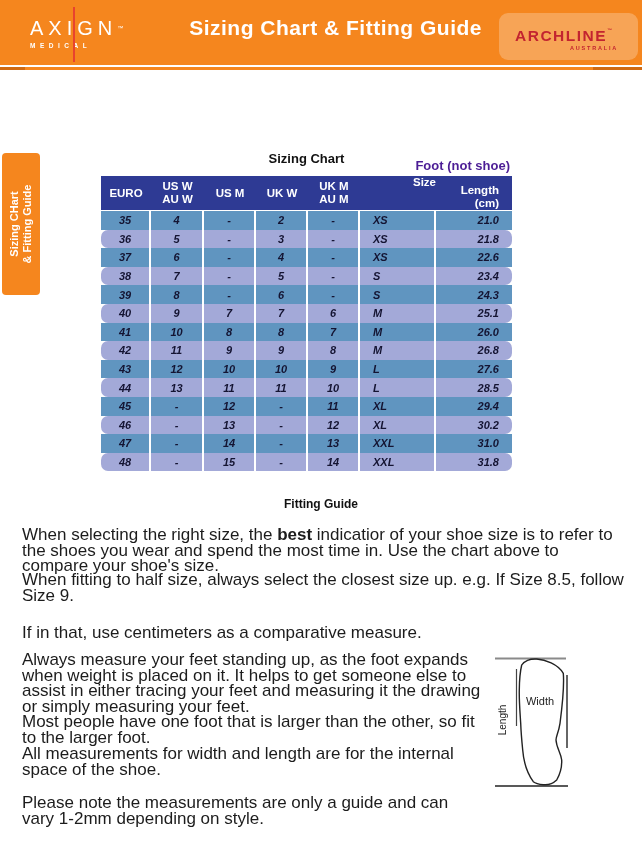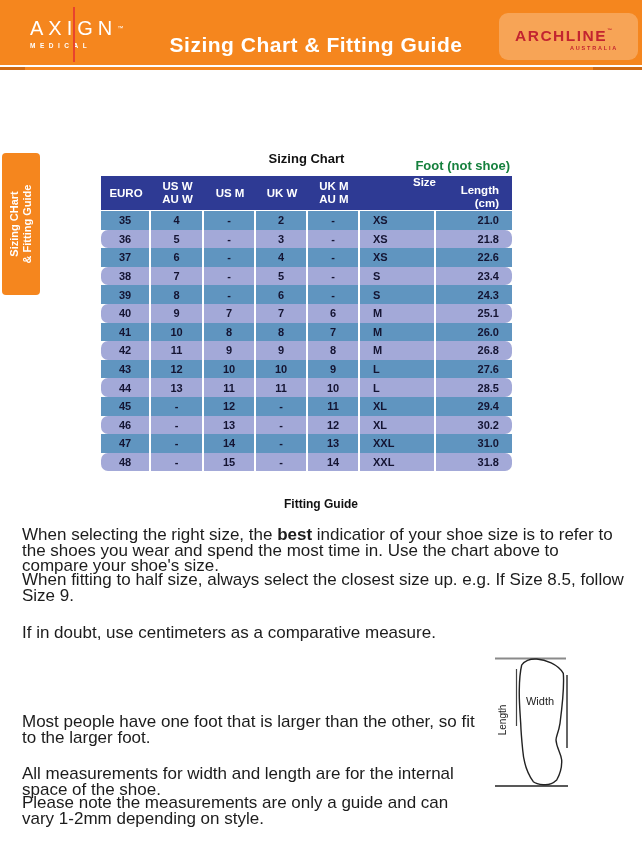--- a/index.html
+++ b/index.html
@@ -6,21 +6,21 @@
   .page{position:relative;width:642px;height:848px;background:#fff;overflow:hidden;
         font-family:"Liberation Sans",sans-serif;color:#1f1f1f;}
 
   
   .topbar{position:absolute;left:0;top:0;width:642px;height:65px;background:#F5861E;}
   .axign{position:absolute;left:30px;top:18px;width:120px;color:#fff;}
   .axign-name{font-size:20px;letter-spacing:5px;font-weight:400;line-height:20px;}
   .axign-name sup{font-size:6px;letter-spacing:0;vertical-align:top;}
   .axign-sub{font-size:6.5px;font-weight:700;letter-spacing:4.5px;margin-top:4px;}
   .axign-line{position:absolute;left:43px;top:-11px;width:2px;height:55px;background:#E8432E;}
-  .doc-title{position:absolute;left:150px;right:160px;top:33px;text-align:center;
+  .doc-title{position:absolute;left:150px;right:160px;top:16px;text-align:right;
              color:#fff;font-size:21px;font-weight:700;letter-spacing:.5px;}
   .archline-box{position:absolute;right:4px;top:13px;width:139px;height:47px;
                 background:rgba(255,255,255,0.25);border-radius:9px;}
   .archline-name{position:absolute;left:16px;top:14px;color:#C32430;font-size:15.5px;
                  font-weight:700;letter-spacing:1.5px;}
   .archline-name sup{font-size:5px;letter-spacing:0;vertical-align:top;}
   .archline-sub{position:absolute;right:20px;top:32px;color:#C32430;font-size:5.5px;
                 font-weight:700;letter-spacing:1.8px;}
   .rule{position:absolute;left:0;top:67px;width:642px;height:3px;background:#F5861E;}
   .rule-dark-l{position:absolute;left:0;top:0;width:25px;height:3px;background:#D06A12;}
@@ -30,26 +30,26 @@
   .side-tab{position:absolute;left:2px;top:153px;width:38px;height:142px;background:#F5861E;
             border-radius:4px;}
   .side-tab-text{position:absolute;left:-52px;top:52px;width:142px;height:38px;
                  transform:rotate(-90deg);display:flex;flex-direction:column;justify-content:center;
                  text-align:center;color:#fff;font-weight:700;font-size:11px;line-height:13.5px;}
 
   
   .chart-title{position:absolute;left:101px;top:151px;width:411px;text-align:center;
                font-size:13px;font-weight:700;color:#111;}
   .chart-note{position:absolute;left:380px;top:158px;width:130px;text-align:right;
-              font-size:13px;font-weight:700;color:#15803d;}
+              font-size:13px;font-weight:700;color:#4c1d95;}
   .stable{position:absolute;left:101px;top:176px;width:411px;}
   .thead{display:flex;background:#2E3A94;height:34px;border-bottom:1px solid #fff;}
   .th{display:flex;flex-direction:column;justify-content:center;text-align:center;
       color:#fff;font-size:11.5px;font-weight:700;line-height:13px;box-sizing:border-box;}
-  .tr{display:flex;height:18.6px;}
+  .tr{display:flex;height:18.6px;font-style:italic;}
   .tr.dark{background:#6095C0;}
   .tr.light{background:#A3A9D8;border-radius:7px;}
   .td{display:flex;align-items:center;justify-content:center;box-sizing:border-box;
       font-size:11px;font-weight:700;color:#141432;}
   .td:not(:last-child){border-right:2px solid #fff;}
   .c0{width:50px;} .c1{width:53px;} .c2{width:52px;} .c3{width:52px;} .c4{width:52px;}
   .c5{width:76px;} .c6{width:76px;}
   .th.c5,.td.c5{justify-content:flex-start;text-align:right;padding-left:13px;}
   .th.c6,.td.c6{justify-content:flex-end;text-align:right;padding-right:13px;}
 
@@ -246,23 +246,24 @@
           <div class="td c5">XXL</div>
           <div class="td c6">31.8</div>
         </div>
       </div>
   </div>
 
   <div class="h2" style="top:497px;">Fitting Guide</div>
   <div class="para" style="top:527px;max-width:606px;"><span>When selecting the right size, the </span><b>best</b><span> indicatior of your shoe size is to refer to the shoes you wear and spend the most time in. Use the chart above to compare your shoe's size.</span></div>
   <div class="para" style="top:572px;max-width:606px;">When fitting to half size, always select the closest size up. e.g. If Size 8.5, follow Size 9.</div>
 
-  <div class="para" style="top:625px;max-width:606px;">If in doubt, use centimeters as a comparative measure.</div>
+  <div class="para" style="top:625px;max-width:606px;">If in that, use centimeters as a comparative measure.</div>
+  <div class="para" style="top:652px;max-width:470px;">Always measure your feet standing up, as the foot expands when weight is placed on it. It helps to get someone else to assist in either tracing your feet and measuring it the drawing or simply measuring your feet.</div>
   <div class="para" style="top:714px;max-width:470px;">Most people have one foot that is larger than the other, so fit to the larger foot.</div>
-  <div class="para" style="top:766px;max-width:470px;">All measurements for width and length are for the internal space of the shoe.</div>
+  <div class="para" style="top:746px;max-width:470px;">All measurements for width and length are for the internal space of the shoe.</div>
   <div class="para" style="top:795px;max-width:440px;">Please note the measurements are only a guide and can vary 1-2mm depending on style.</div>
 
   <svg class="foot-svg" width="88" height="145" viewBox="0 0 88 145">
     <line x1="5" y1="10.5" x2="76" y2="10.5" stroke="#8a8a8a" stroke-width="2"></line>
     <path d="M31.7,17 C34,13 40,10.5 46.7,11 C55,11.5 68,16 73.3,25.3
              C74.5,40 72,60 70,75.3 C68.5,85 66,88 66,92
              C66.5,100 71,105 71.7,112 C72,120 69,128 66.7,132
              C63,135.5 58,137.2 53.3,136.7 C49,136.3 45.5,135.5 43.3,133.7
              C37,125 33.5,112 32.7,102 C31.5,90 31,84 30.7,75.3
              C30,64 29,52 29.3,42 C29.4,32 30.5,22 31.7,17 Z" fill="none" stroke="#222" stroke-width="1.4"></path>

